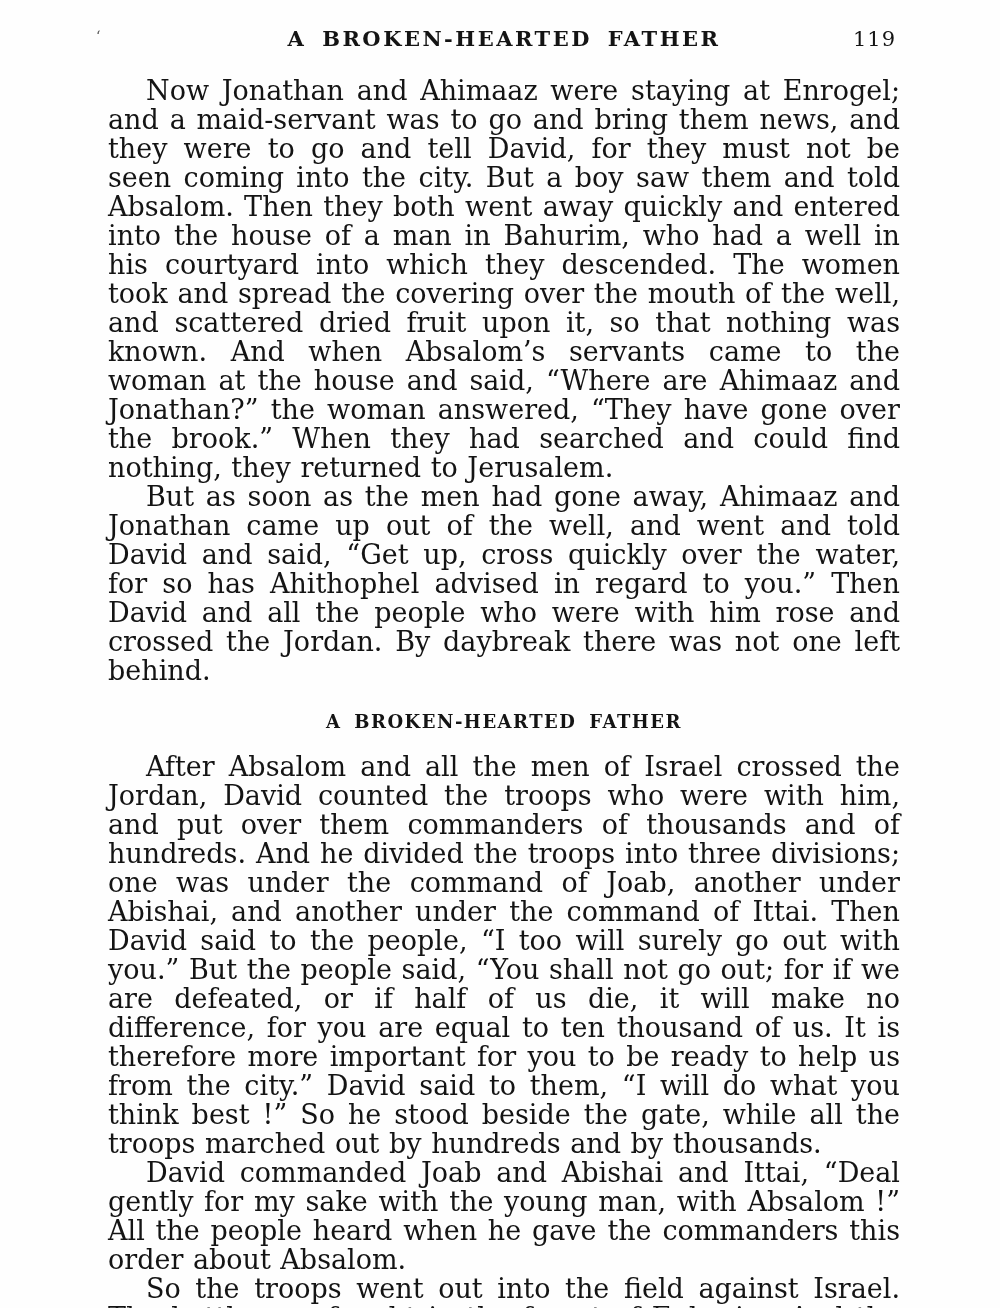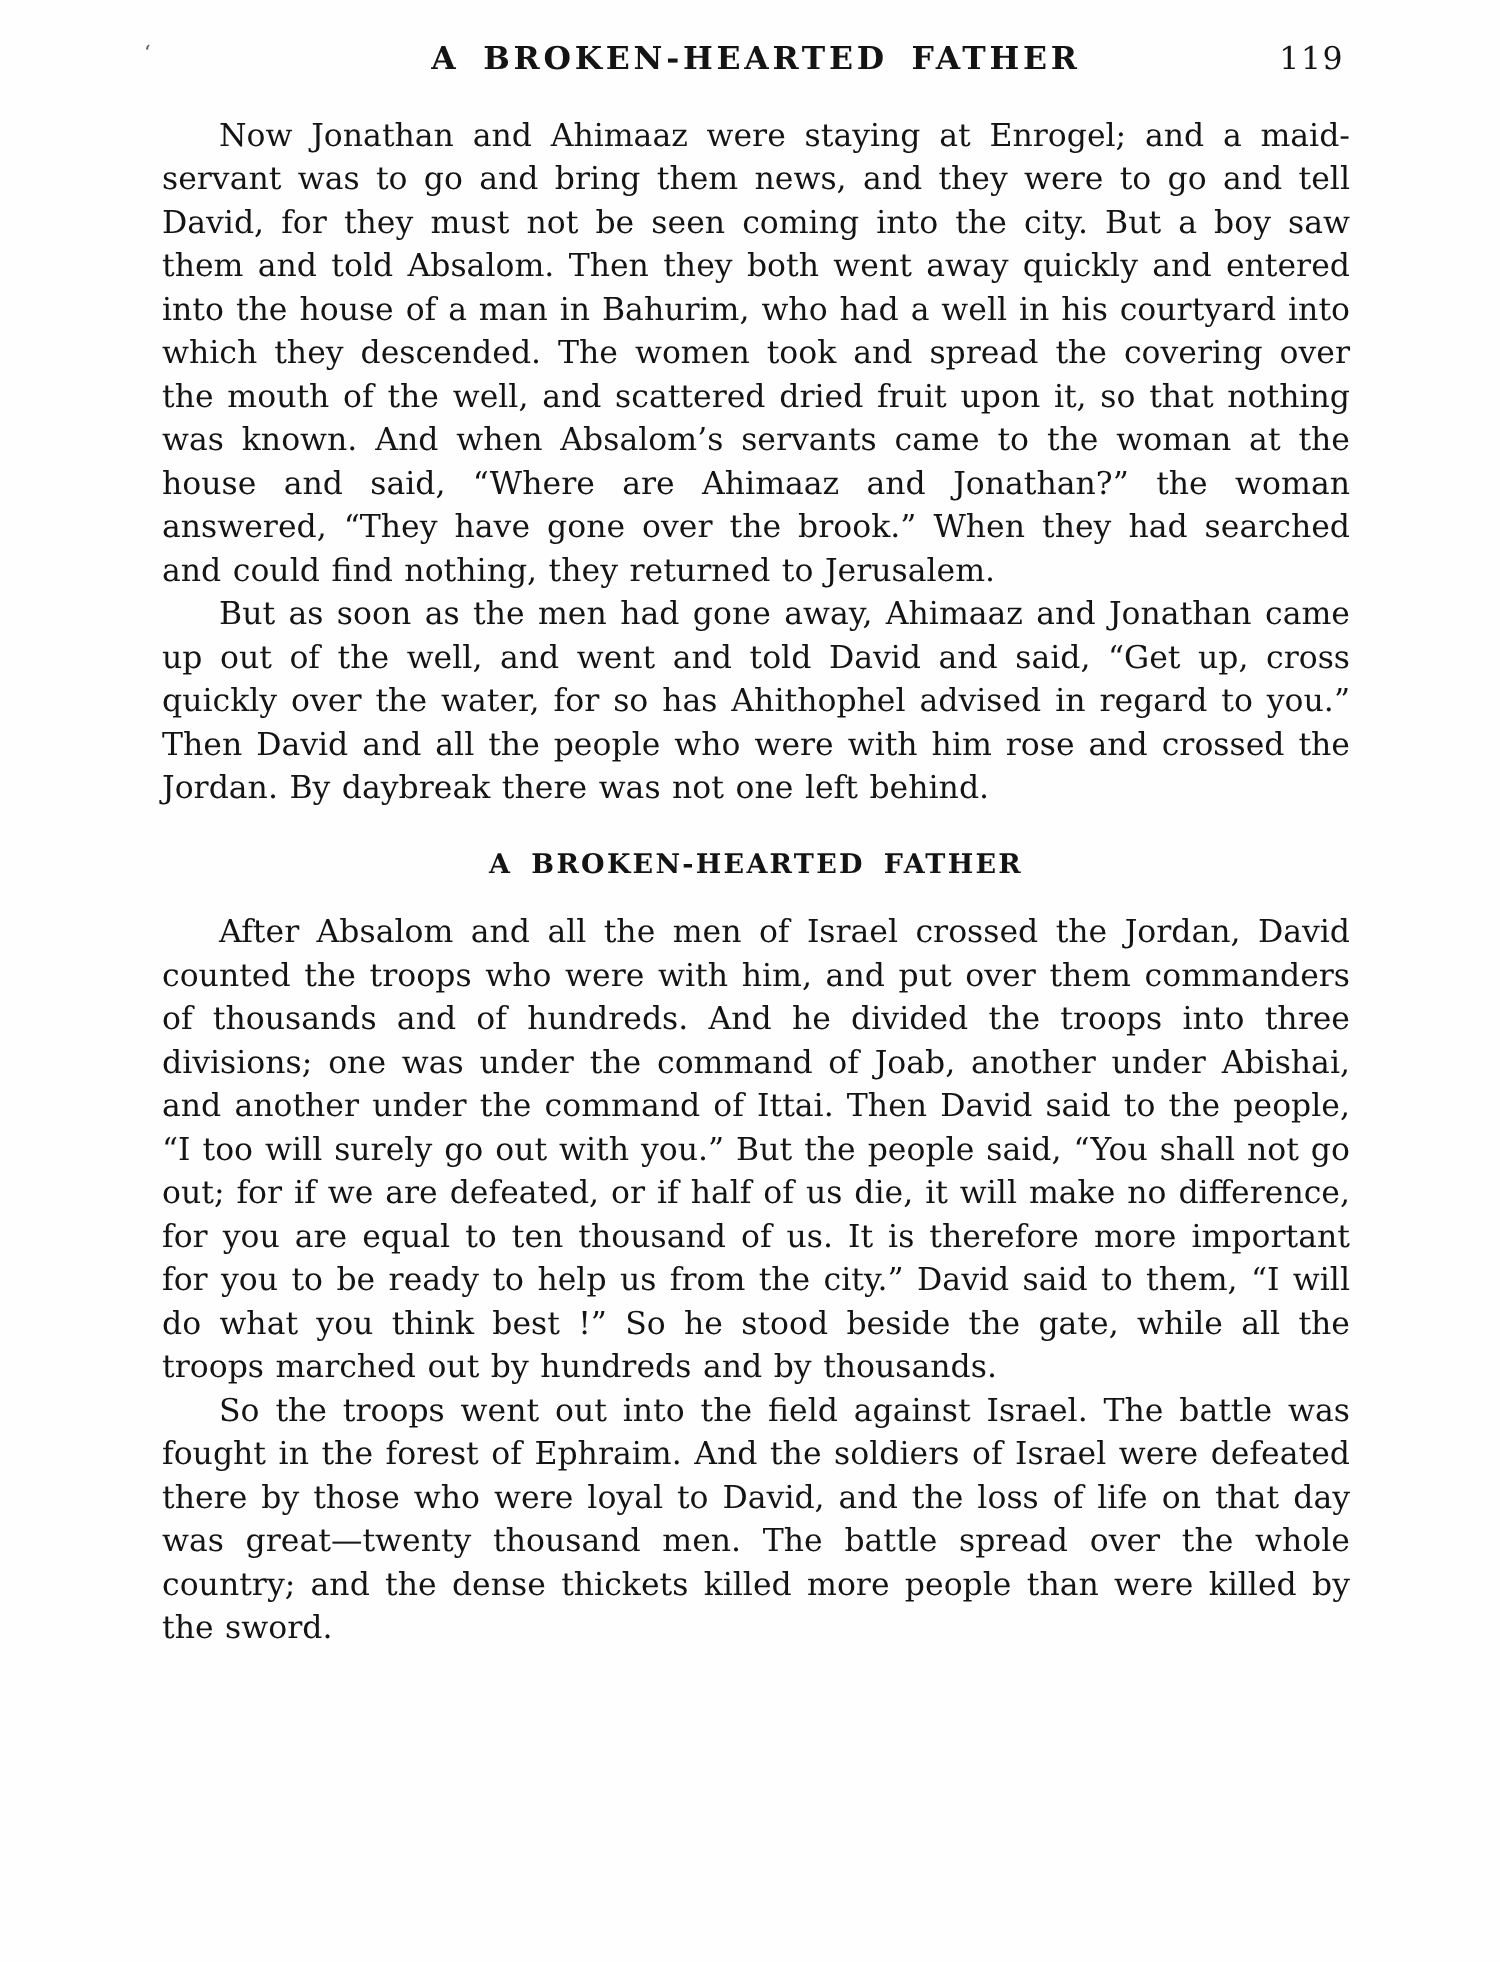--- a/index.html
+++ b/index.html
@@ -43,21 +43,21 @@
   }
   .stray-mark {
     position: absolute;
     left: -12px;
     top: 2px;
     font-size: 14px;
     color: #555;
     font-weight: normal;
   }
   .body-para {
-    font-size: 21px;
+    font-size: 27px;
     line-height: 29px;
     text-align: justify;
     text-indent: 38px;
     margin: 0;
     word-spacing: 1px;
   }
   .section-heading {
     text-align: center;
     font-size: 18px;
     font-weight: bold;
@@ -76,15 +76,16 @@
     <h1 class="running-title">A BROKEN-HEARTED FATHER</h1>
     <span class="page-number">119</span>
   </header>
 
   <p class="body-para">Now Jonathan and Ahimaaz were staying at Enrogel; and a maid-servant was to go and bring them news, and they were to go and tell David, for they must not be seen coming into the city.  But a boy saw them and told Absalom.  Then they both went away quickly and entered into the house of a man in Bahurim, who had a well in his courtyard into which they descended.  The women took and spread the covering over the mouth of the well, and scattered dried fruit upon it, so that nothing was known.  And when Absalom’s servants came to the woman at the house and said, “Where are Ahimaaz and Jonathan?”  the woman answered, “They have gone over the brook.”  When they had searched and could find nothing, they returned to Jerusalem.</p>
   <p class="body-para">But as soon as the men had gone away, Ahimaaz and Jonathan came up out of the well, and went and told David and said, “Get up, cross quickly over the water, for so has Ahithophel advised in regard to you.”  Then David and all the people who were with him rose and crossed the Jordan.  By daybreak there was not one left behind.</p>
 
   <h2 class="section-heading">A BROKEN-HEARTED FATHER</h2>
 
   <p class="body-para">After Absalom and all the men of Israel crossed the Jordan, David counted the troops who were with him, and put over them commanders of thousands and of hundreds.  And he divided the troops into three divisions; one was under the command of Joab, another under Abishai, and another under the command of Ittai.  Then David said to the people, “I too will surely go out with you.”  But the people said, “You shall not go out; for if we are defeated, or if half of us die, it will make no difference, for you are equal to ten thousand of us.  It is therefore more important for you to be ready to help us from the city.”  David said to them, “I will do what you think best !”  So he stood beside the gate, while all the troops marched out by hundreds and by thousands.</p>
+  <p class="body-para">David commanded Joab and Abishai and Ittai, “Deal gently for my sake with the young man, with Absalom !”  All the people heard when he gave the commanders this order about Absalom.</p>
   <p class="body-para">So the troops went out into the field against Israel.  The battle was fought in the forest of Ephraim.  And the soldiers of Israel were defeated there by those who were loyal to David, and the loss of life on that day was great—twenty thousand men.  The battle spread over the whole country; and the dense thickets killed more people than were killed by the sword.</p>
 
 </div>
 
 </body></html>

